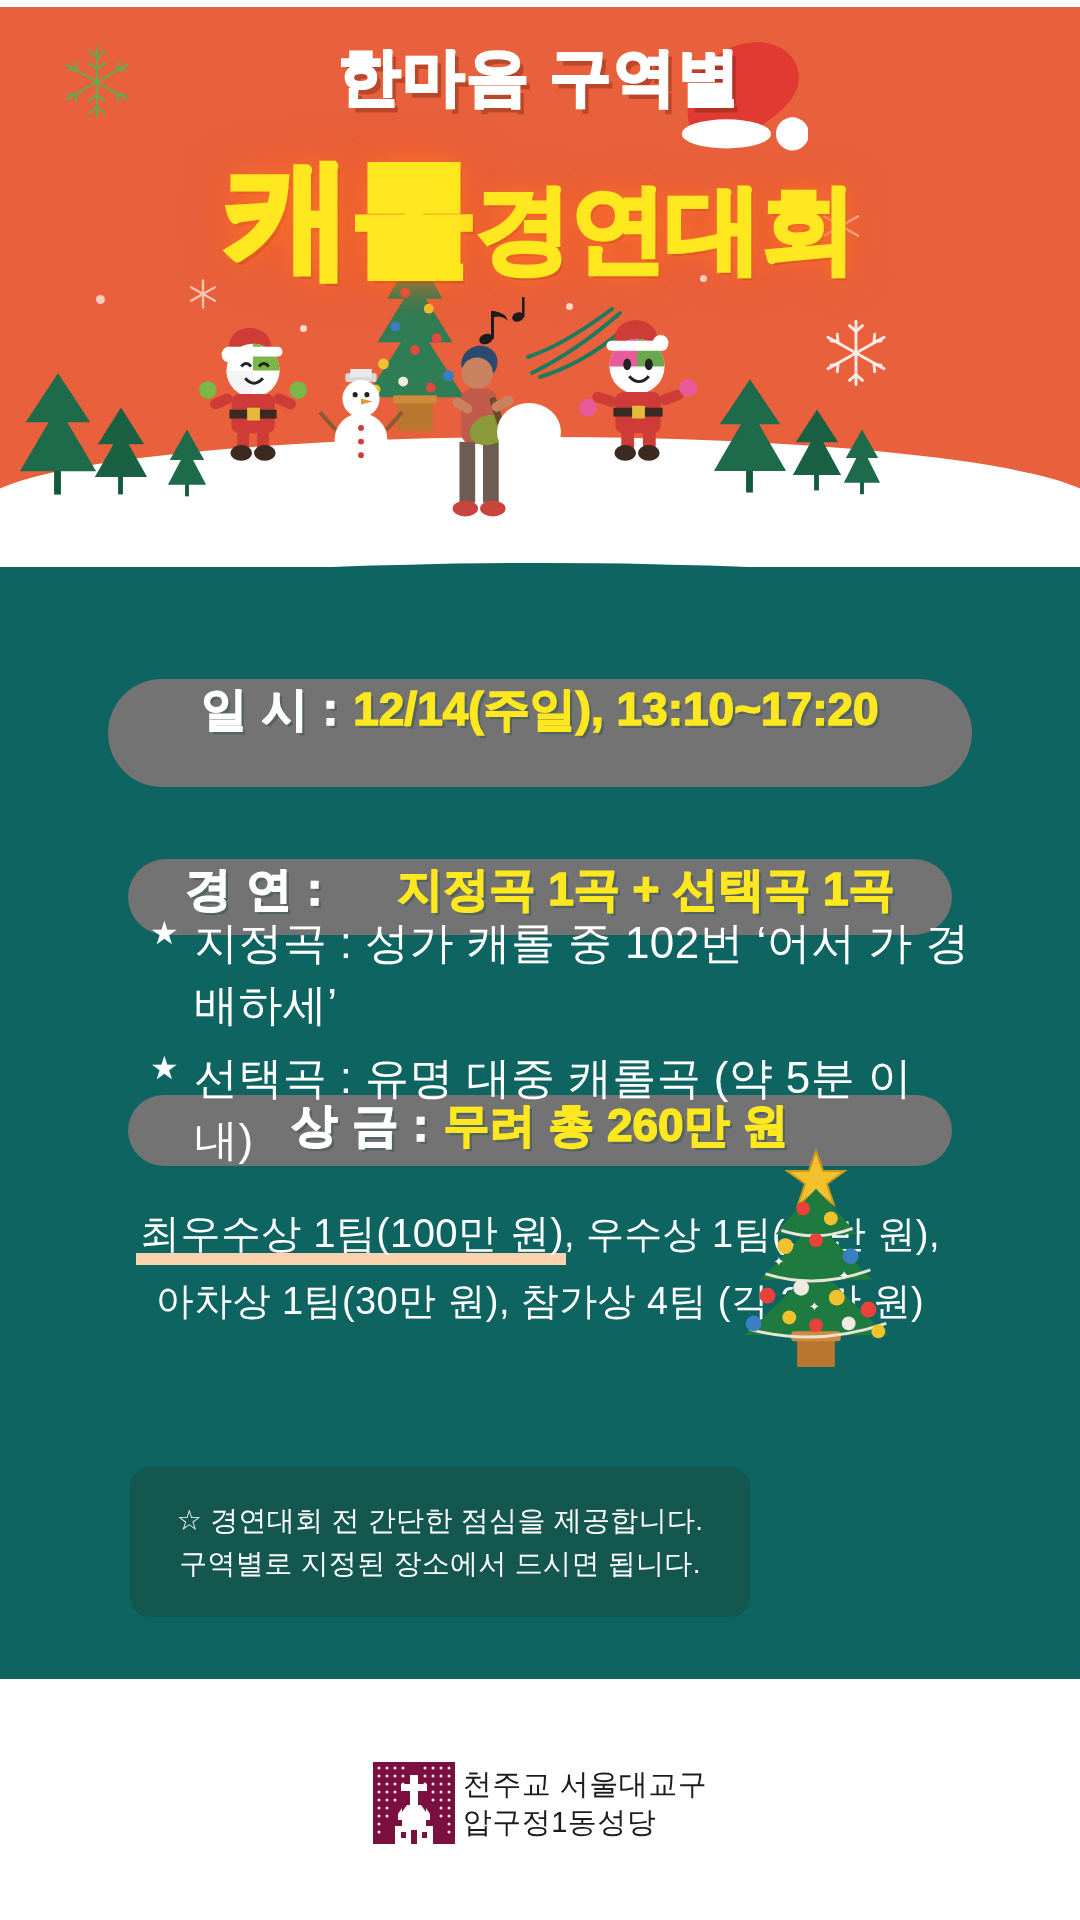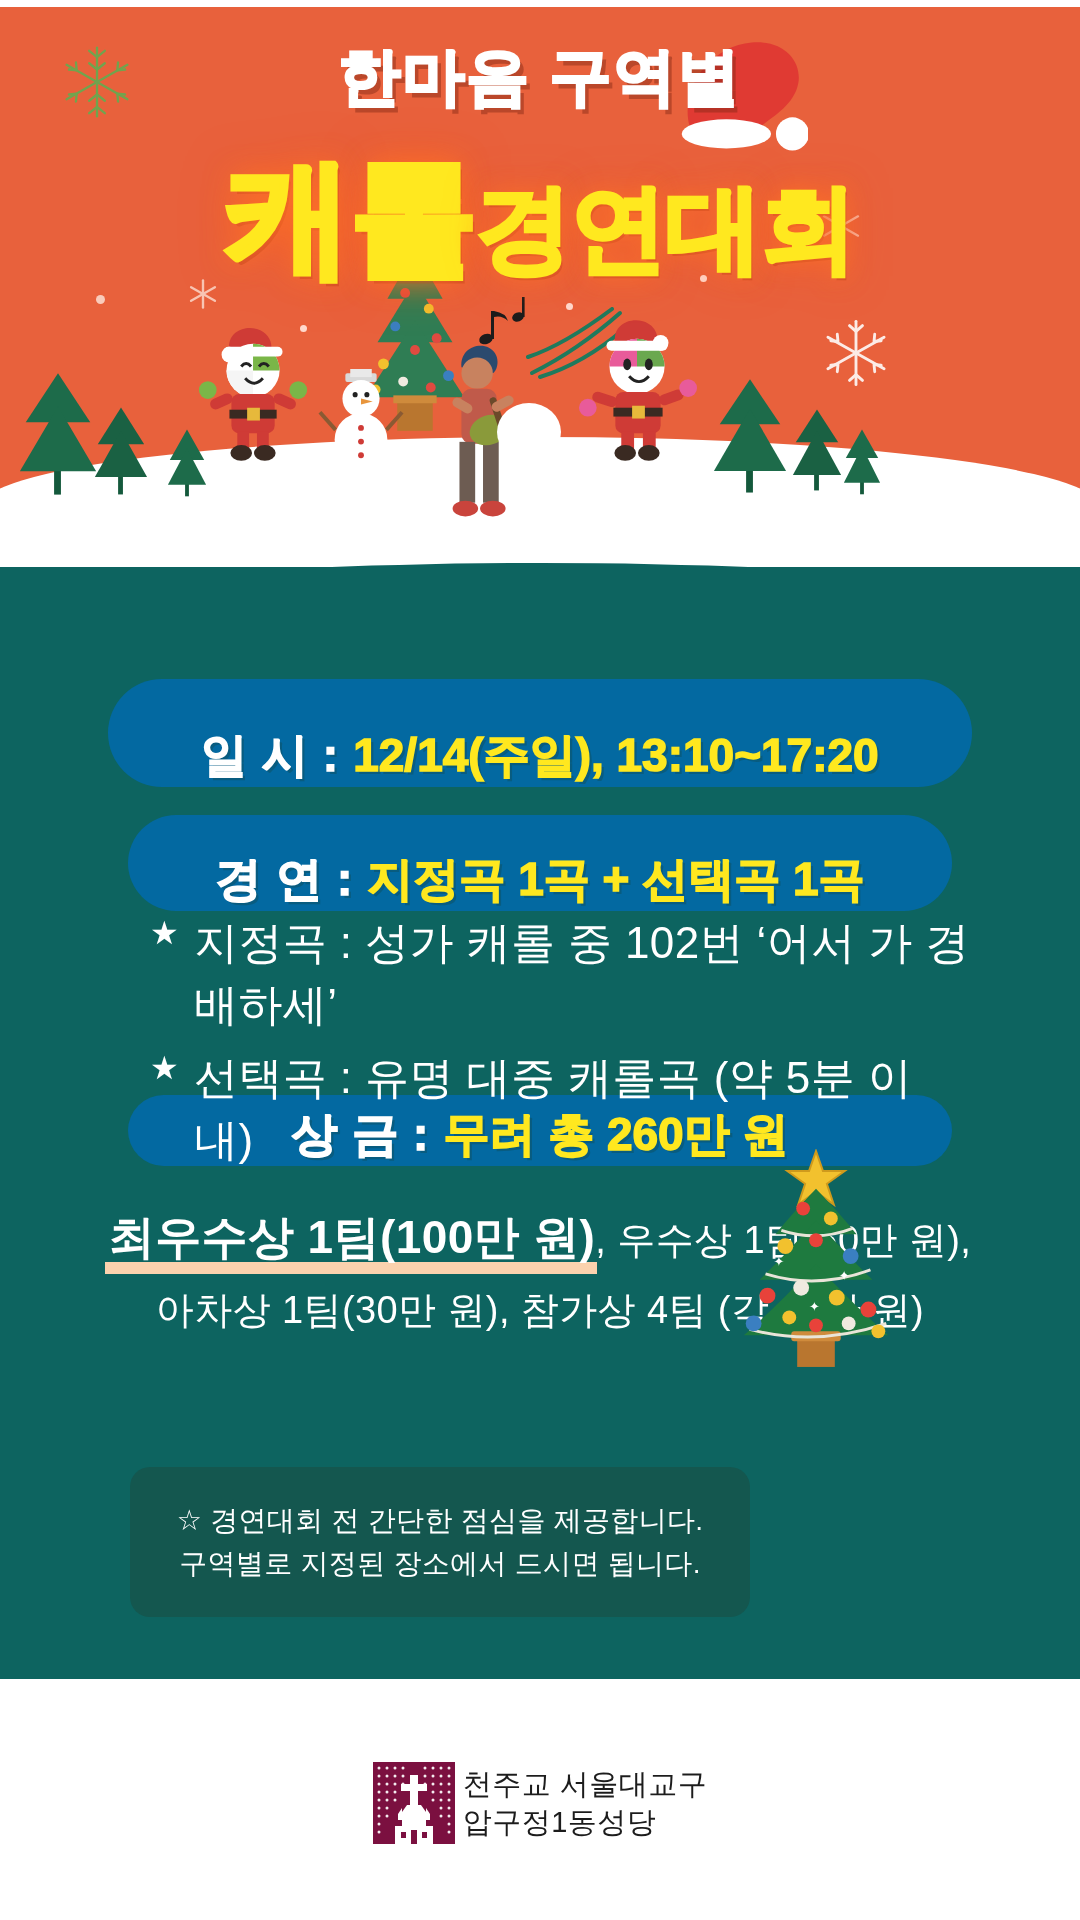--- a/index.html
+++ b/index.html
@@ -63,23 +63,23 @@
     text-shadow: 0 0 24px rgba(255,120,40,.9), 0 0 42px rgba(255,90,20,.6), 3px 4px 0 rgba(160,40,10,.30);
     letter-spacing:-1px;
   }
 
   
   .flake { position:absolute; z-index:7; opacity:.95; }
 
   
   .pill {
     position:absolute;
-    background:#0369a1;
+    background:#737373;
     border-radius:70px;
-    display:flex; align-items:flex-end; justify-content:center;
+    display:flex; align-items:flex-start; justify-content:center;
     white-space:nowrap;
   }
   .pill .lab {
     font-size:46px; font-weight:bold; color:#ffffff;
     -webkit-text-stroke:1.5px #ffffff;
     text-shadow:3px 3px 0 rgba(20,70,66,.35);
     letter-spacing:1px;
   }
   .pill .val {
     font-size:46px; font-weight:bold; color:#ffe81f;
@@ -92,21 +92,21 @@
   .bullets { position:absolute; left:150px; top:905px; width:820px; z-index:5; }
   .brow { display:flex; align-items:flex-start; margin-bottom:4px; }
   .bstar { font-size:32px; color:#ffffff; width:44px; flex:0 0 44px; line-height:1.35; }
   .btext { font-size:44px; color:#ffffff; line-height:1.42; letter-spacing:.4px; }
   .btext.indent { padding-left:110px; }
 
   
   .prizes { position:absolute; left:0; top:1196px; width:1080px; text-align:center; z-index:5; }
   .pline { font-size:38px; color:#ffffff; line-height:1.5; letter-spacing:.4px; white-space:nowrap; }
   .phi {
-    font-weight:bold; font-size:46px;
+    font-weight:normal; font-size:40px;
     position:relative; display:inline-block;
   }
   .phi:after {
     content:""; position:absolute; left:-4px; right:-2px; bottom:-2px; height:12px;
     background:#fbd2ae; z-index:-1;
   }
 
   
   .notebox {
     position:absolute; left:130px; top:1460px; width:620px; height:150px;
@@ -359,21 +359,21 @@
   <div class="title2">
     <span class="big">캐롤</span><span class="med">경연대회</span>
   </div>
 
   <div class="pill" style="left:108px;top:672px;width:864px;height:108px;">
     <span class="lab">일 시 :</span>
     <span style="width:14px;"></span>
     <span class="val">12/14(주일), 13:10~17:20</span>
   </div>
 
-  <div class="pill" style="left:128px;top:808px;width:824px;height:96px;">
+  <div class="pill" style="left:128px;top:852px;width:824px;height:76px;gap:30px;">
     <span class="lab">경 연 :</span>
     <span style="width:14px;"></span>
     <span class="val">지정곡 1곡 + 선택곡 1곡</span>
   </div>
 
   <div class="bullets">
     <div class="brow">
       <span class="bstar">★</span>
       <span class="btext">지정곡 : 성가 캐롤 중 102번 ‘어서 가 경배하세’</span>
     </div>

